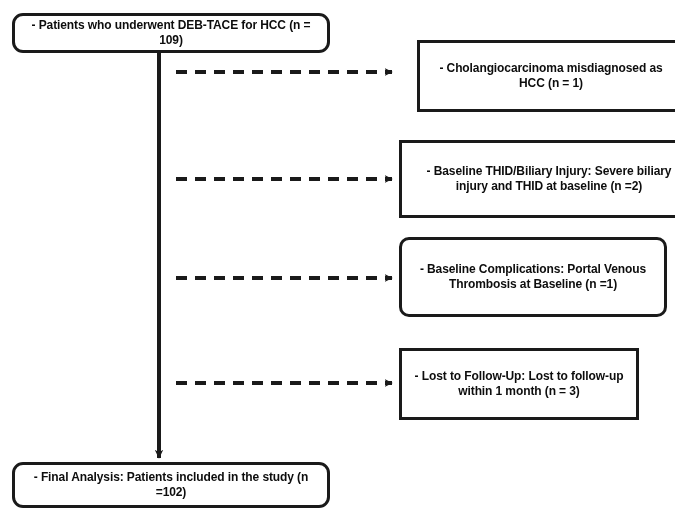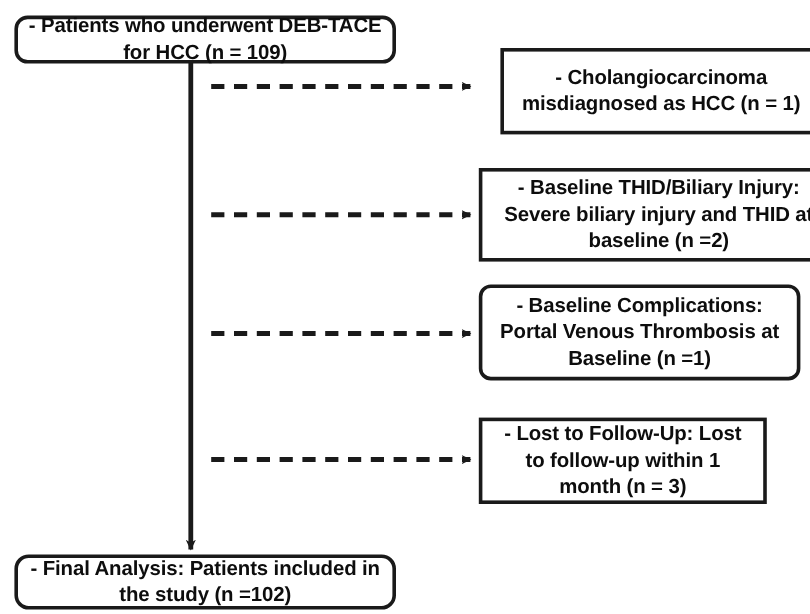--- a/index.html
+++ b/index.html
@@ -19,21 +19,21 @@
     position: absolute;
     box-sizing: border-box;
     border: 3px solid #1a1a1a;
     background: #ffffff;
     display: flex;
     align-items: center;
     justify-content: center;
     text-align: center;
     color: #0d0d0d;
     font-weight: bold;
-    font-size: 17px;
+    font-size: 12px;
     line-height: 1.28;
     letter-spacing: -0.1px;
     padding: 2px 8px;
   }
   .node.rounded {
     border-radius: 11px;
   }
   .node .txt {
     display: block;
     width: 100%;
@@ -86,17 +86,17 @@
   </div>
 
   <div class="node" style="left:399px; top:237px; width:268px; height:80px;border-radius:10px;">
     <span class="txt">- Baseline Complications: Portal Venous Thrombosis at Baseline (n =1)</span>
   </div>
 
   <div class="node" style="left:399px; top:348px; width:240px; height:72px;">
     <span class="txt">- Lost to Follow-Up: Lost to follow-up within 1 month (n = 3)</span>
   </div>
 
-  <div class="node rounded" style="left:12px; top:462px; width:318px; height:46px;border-radius:12px;">
+  <div class="node rounded" style="left:12px; top:462px; width:318px; height:46px;">
     <span class="txt">- Final Analysis: Patients included in the study (n =102)</span>
   </div>
 
 </div>
 
 </body></html>

